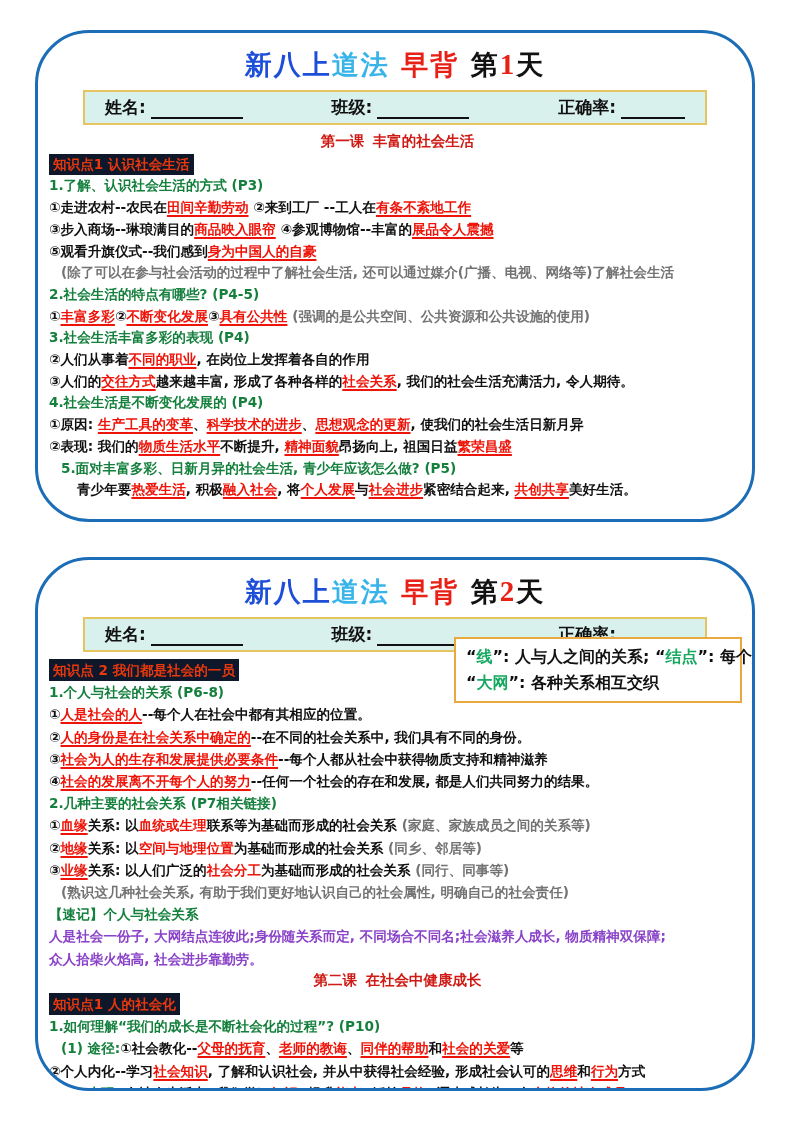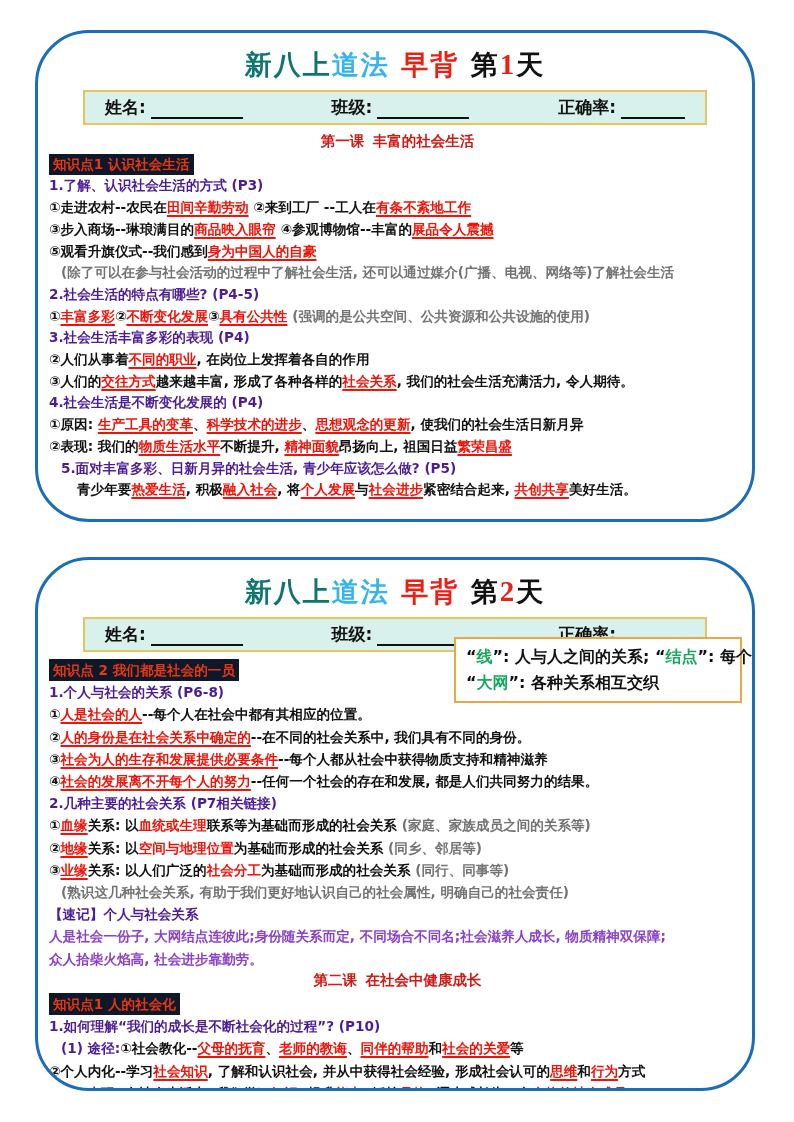--- a/index.html
+++ b/index.html
@@ -5,21 +5,21 @@
   html,body{margin:0;padding:0;}
   body{width:794px;height:1122px;background:#ffffff;position:relative;
        font-family:"DejaVu Sans",sans-serif;overflow:hidden;}
   .panel{position:absolute;left:35px;width:720px;border:3px solid #1a6db6;
          border-radius:54px;background:#fff;box-sizing:border-box;overflow:hidden;}
   #p0{top:30px;height:492px;}
   #p1{top:557px;height:534px;}
 
   .panel-title{text-align:center;margin-top:14px;font-size:27px;font-weight:bold;
                letter-spacing:2px;white-space:nowrap;}
-  .seg-tg{color:#0f766e}
+  .seg-tg{color:#1d4ed8}
   .seg-tlb{color:#38b4e9}
   .seg-tr{color:#e82117}
   .seg-tk{color:#111}
   .seg-tnum{color:#e82117;font-family:"Liberation Serif",serif;font-size:29px;}
 
   .header-bar{width:624px;margin:7px auto 4px;background:#d9f1ec;border:2px solid #e6c45f;
               display:flex;align-items:center;justify-content:space-between;
               padding:4px 20px;box-sizing:border-box;font-size:17px;font-weight:bold;color:#111;}
   .field{display:flex;align-items:flex-end;white-space:nowrap;}
   .blank{display:inline-block;border-bottom:2px solid #111;height:17px;margin-left:5px;}
@@ -30,21 +30,21 @@
   #p0 .line{line-height:21.7px}
   #p1 .line{line-height:22.2px}
   .line.center{text-align:center;font-family:Liberation Mono, monospace;}
   .line.indent1{padding-left:12px}
   .line.indent2{padding-left:28px}
 
   .seg-k{color:#111}
   .seg-r{color:#ee1409;text-decoration:underline;text-decoration-color:#ee1409;
          text-decoration-thickness:1.5px;text-underline-offset:3px;}
   .seg-rp{color:#ee1409}
-  .seg-b{color:#4c1d95}
+  .seg-b{color:#15803d}
   .seg-g{color:#737373}
   .seg-p{color:#8a42c8}
   .seg-c{color:#cf1b15;font-size:14.5px}
   .seg-kp{color:#e8380e}
   .kp-badge{background:#0f172a;padding:0 4px;display:inline-block;}
 
   .side-box{position:absolute;right:10px;top:77px;width:288px;border:2px solid #eaa83e;
             background:#fff;padding:5px 10px;box-sizing:border-box;font-size:16px;
             font-weight:bold;line-height:26px;white-space:nowrap;}
   .sb-line .seg-g{color:#16a860}

